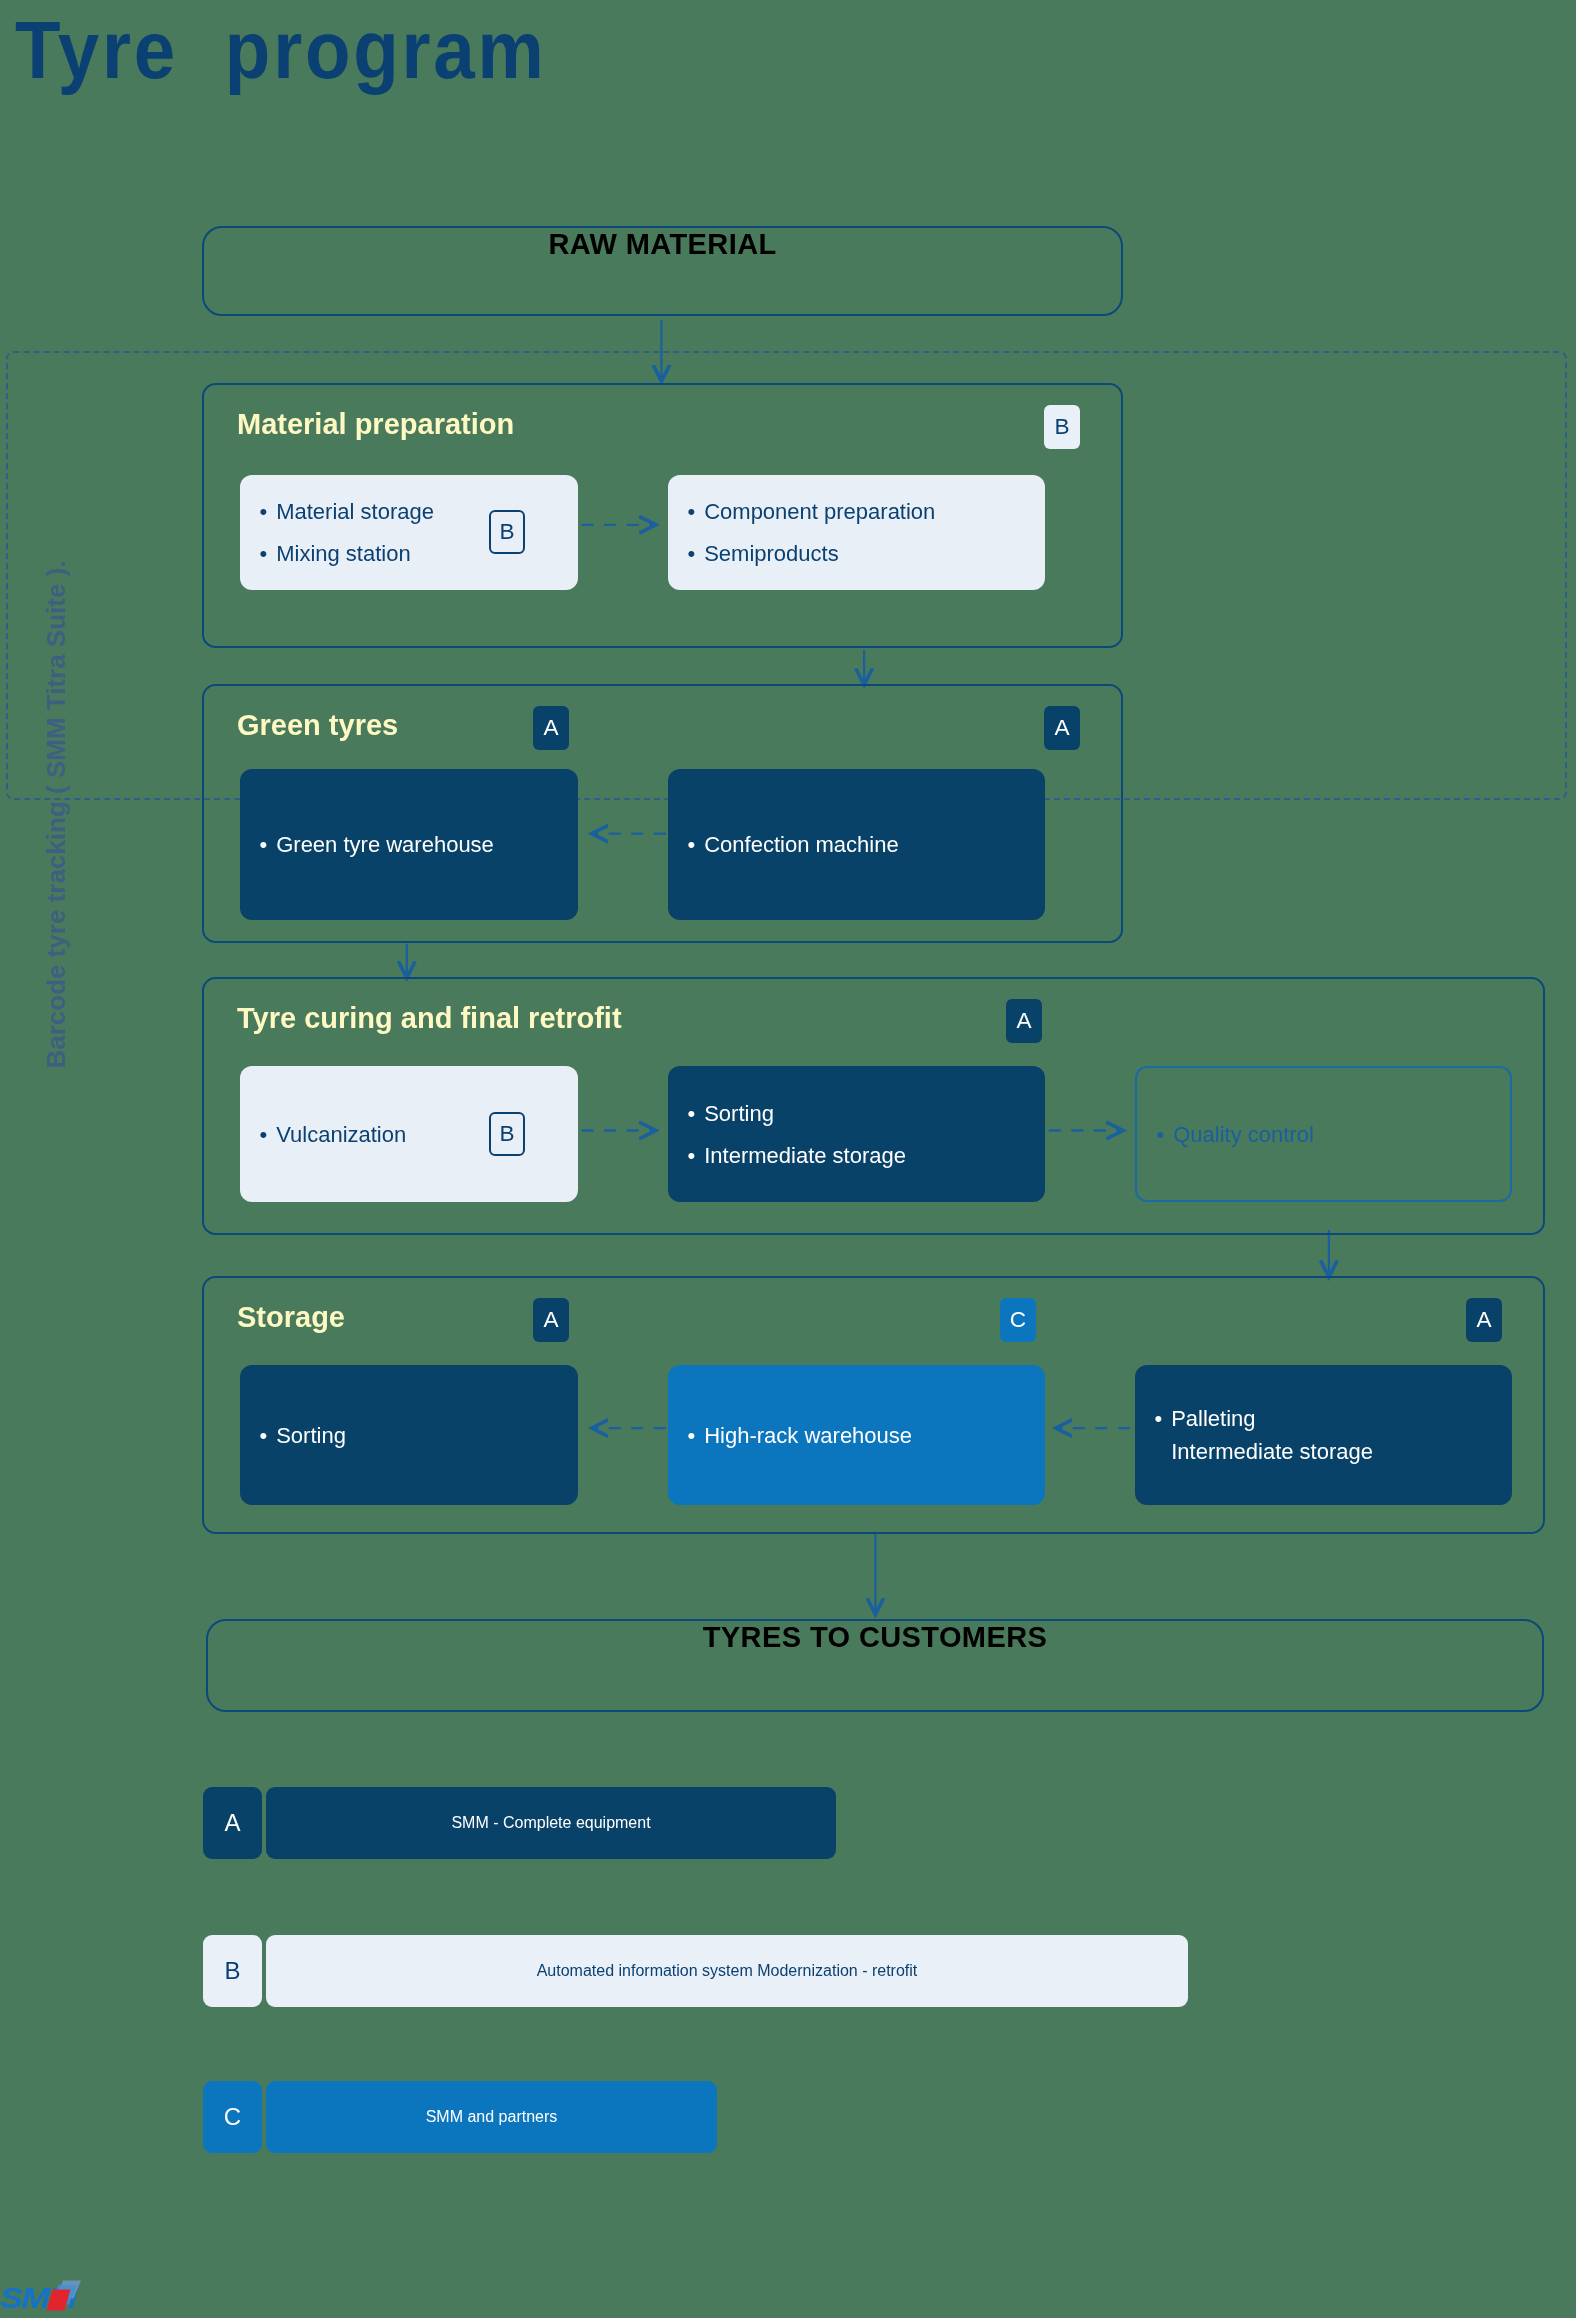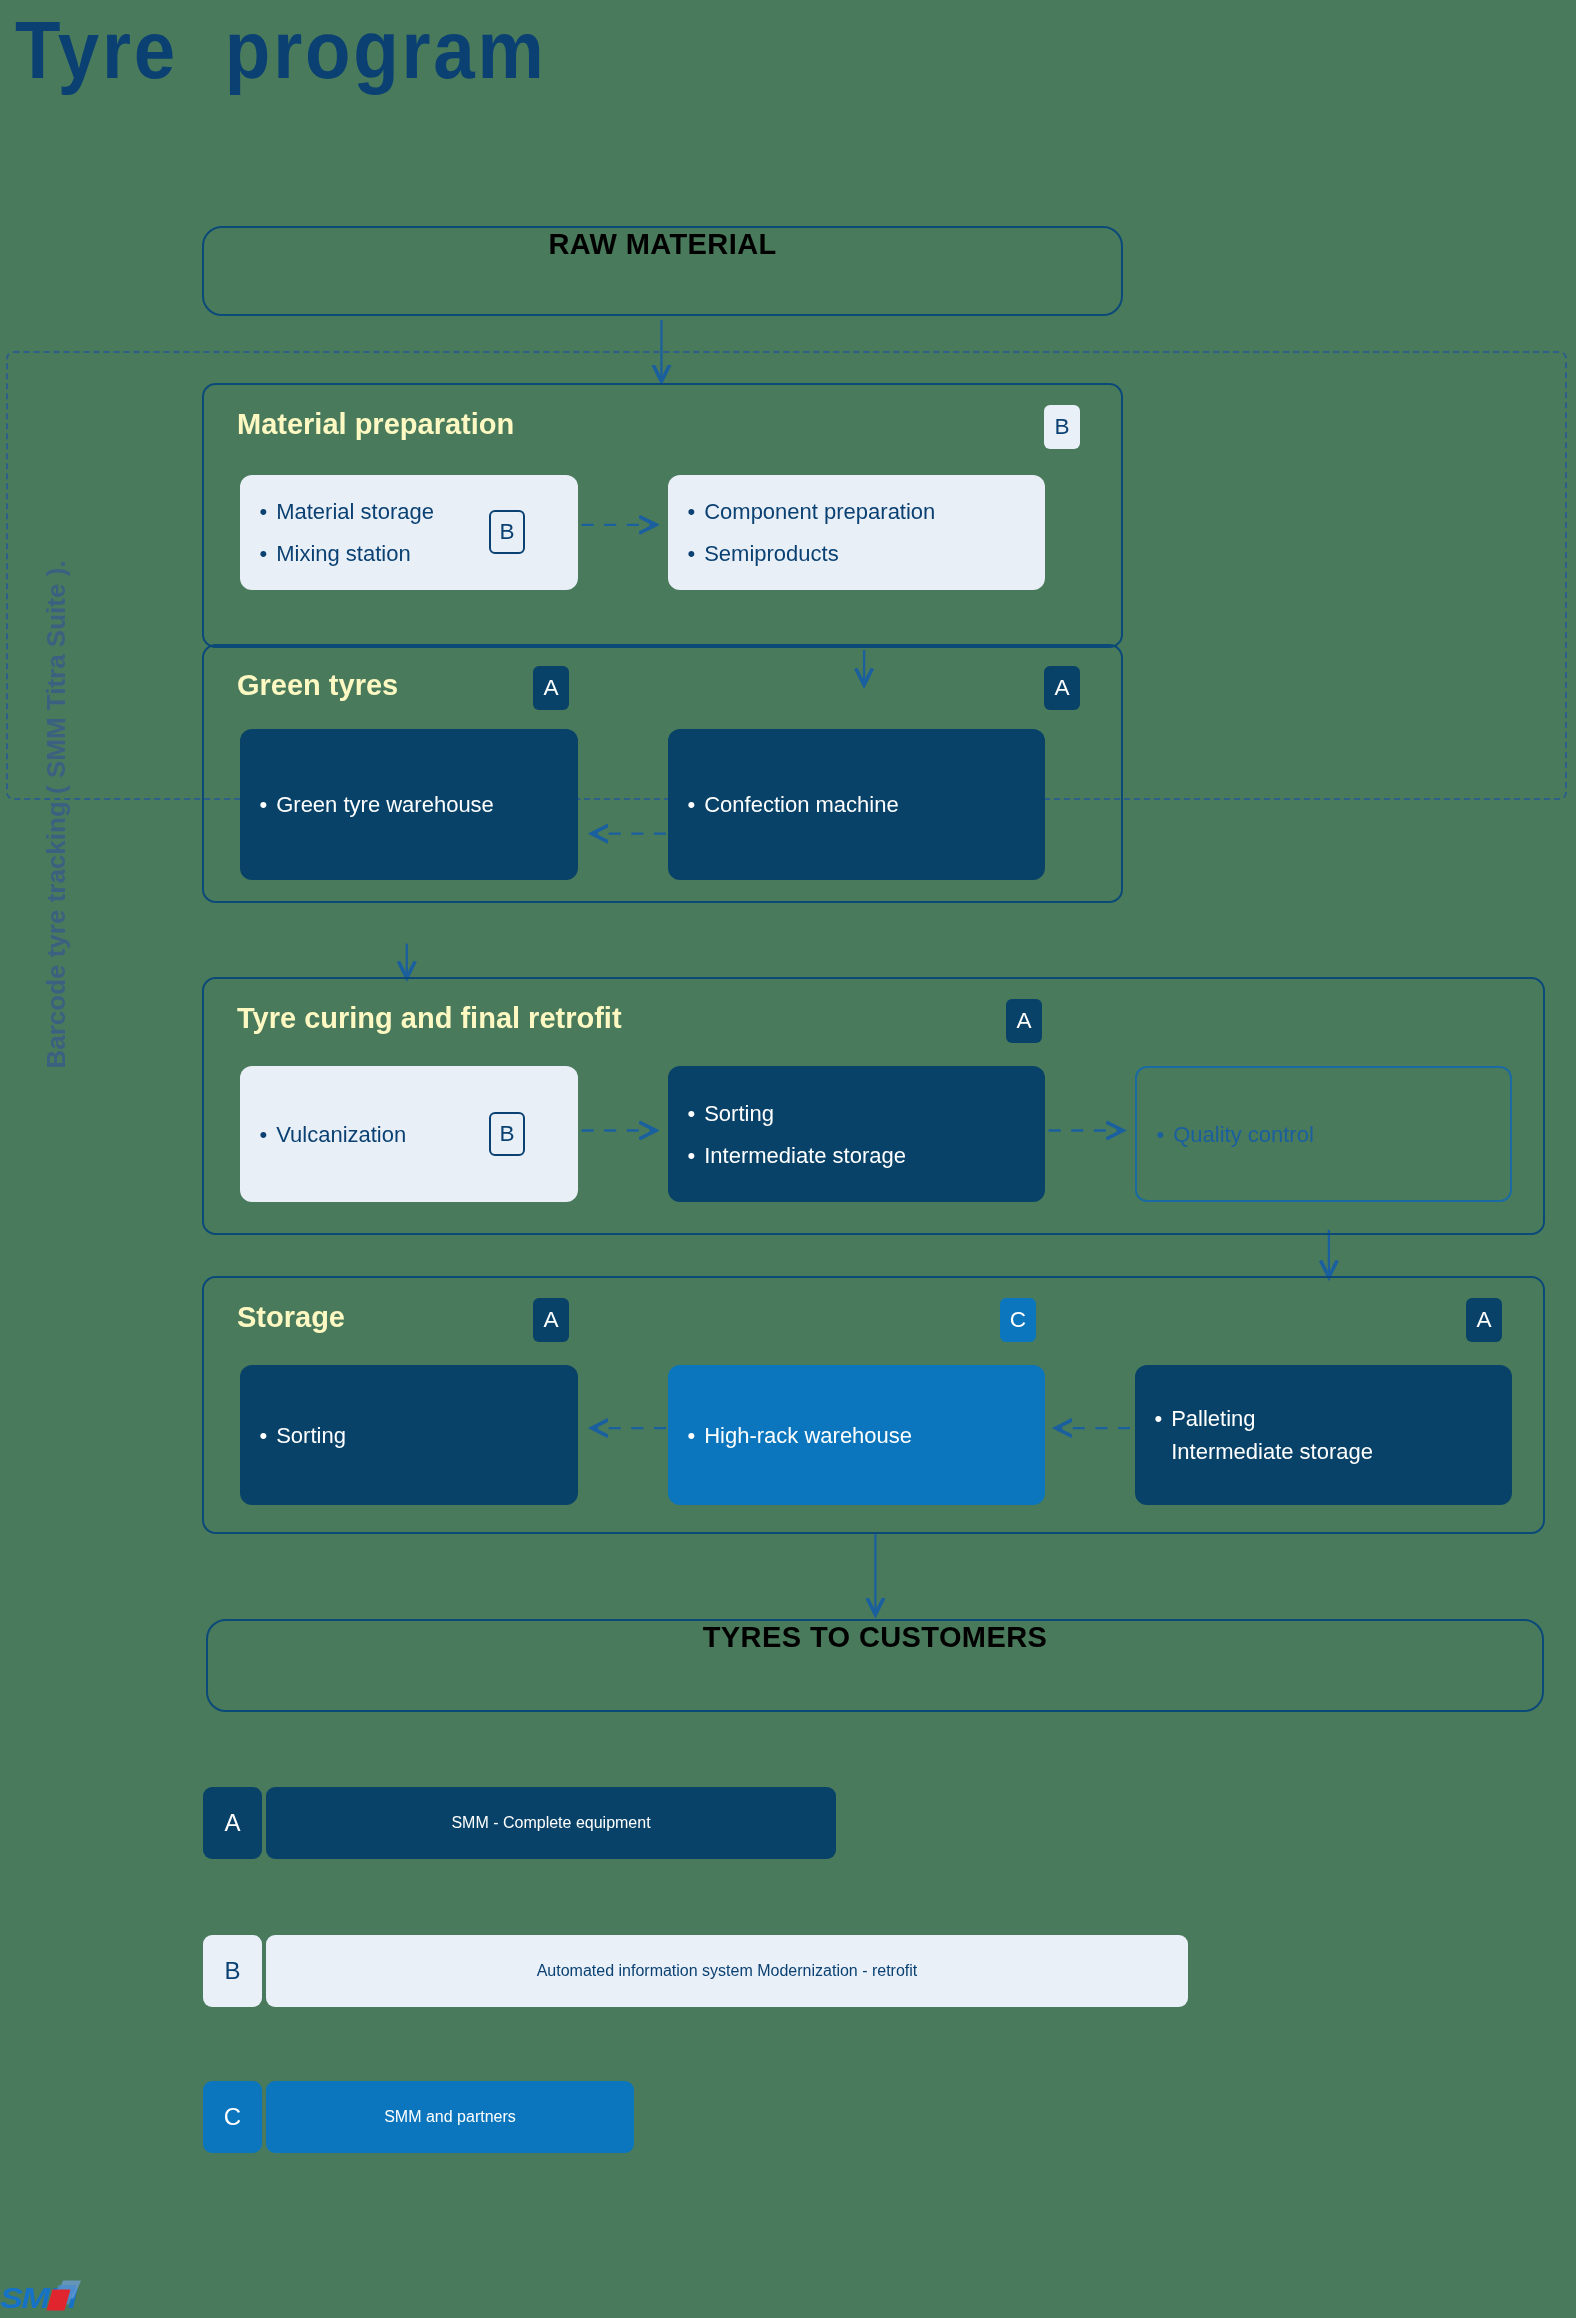--- a/index.html
+++ b/index.html
@@ -238,21 +238,21 @@
       <div class="bullet"><span class="dot">•</span><span>Mixing station</span></div>
       <div class="badge outline" style="left:249px; top:35px;">B</div>
     </div>
 
     <div class="card light" style="left:464px; top:90px; width:377px; height:115px;">
       <div class="bullet"><span class="dot">•</span><span>Component preparation</span></div>
       <div class="bullet"><span class="dot">•</span><span>Semiproducts</span></div>
     </div>
   </div>
 
-  <div class="stage" style="left:202px; top:644px; width:921px; height:259px;">
+  <div class="stage" style="left:202px; top:684px; width:921px; height:259px;">
     <div class="stage-title">Green tyres</div>
     <div class="badge dark" style="left:329px; top:19.6px;">A</div>
     <div class="badge dark" style="right:41px; top:19.6px;">A</div>
 
     <div class="card dark" style="left:36px; top:83px; width:338px; height:151px;">
       <div class="bullet"><span class="dot">•</span><span>Green tyre warehouse</span></div>
     </div>
 
     <div class="card dark" style="left:464px; top:83px; width:377px; height:151px;">
       <div class="bullet"><span class="dot">•</span><span>Confection machine</span></div>
@@ -307,21 +307,21 @@
     <div class="legend-bar k-dark" style="width:570px;">SMM - Complete equipment</div>
   </div>
 
   <div class="legend-row" style="left:203px; top:1935px;">
     <div class="legend-key k-light">B</div>
     <div class="legend-bar k-light" style="width:922px;">Automated information system Modernization - retrofit</div>
   </div>
 
   <div class="legend-row" style="left:203px; top:2081px;">
     <div class="legend-key k-bright">C</div>
-    <div class="legend-bar k-bright" style="width:368px;">SMM and partners</div>
+    <div class="legend-bar k-bright" style="width:451px;">SMM and partners</div>
   </div>
 
   <div id="logo">
     <div class="smm-text">SMM</div>
     <svg width="45" height="39" style="position:absolute; left:42px; top:0;" viewBox="0 0 60 52">
       <polygon points="28,6 52,6 42,30 18,30" fill="#6e9fd4" opacity="0.75"></polygon>
       <polygon points="22,12 46,12 36,38 12,38" fill="#4a8ccd" opacity="0.8"></polygon>
       <polygon points="14,18 38,18 30,46 6,46" fill="#e0252f"></polygon>
     </svg>
   </div>

